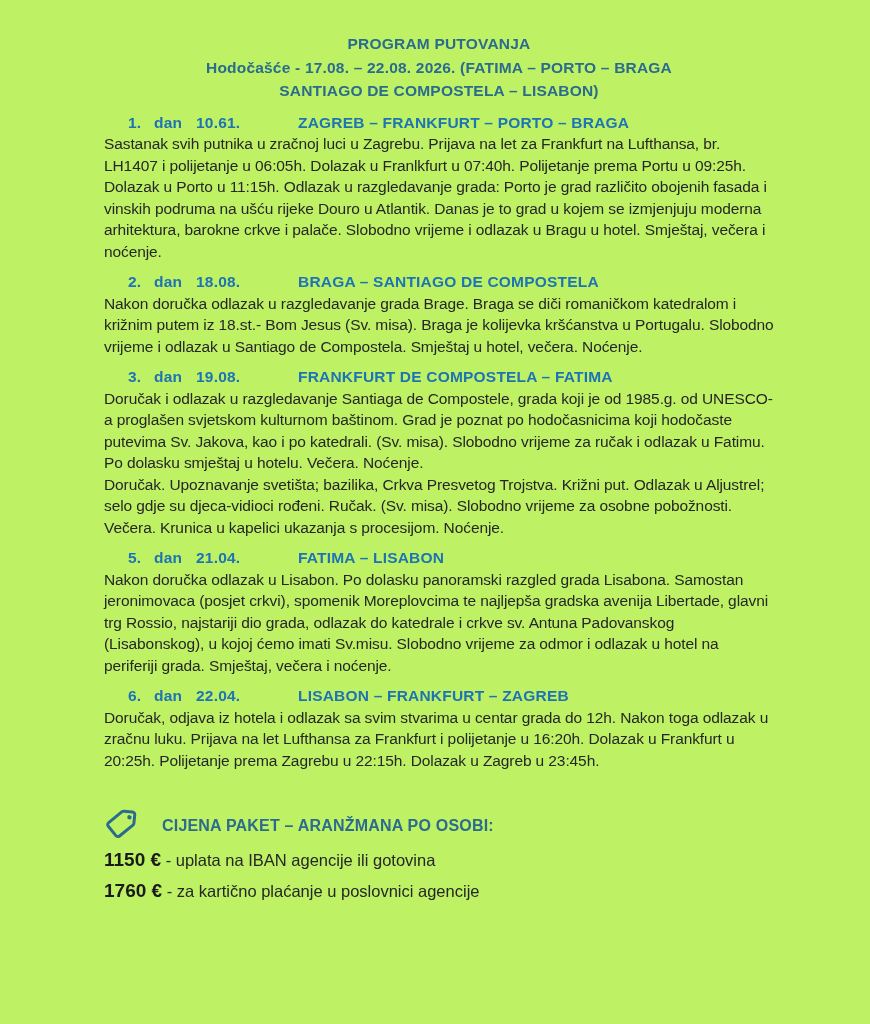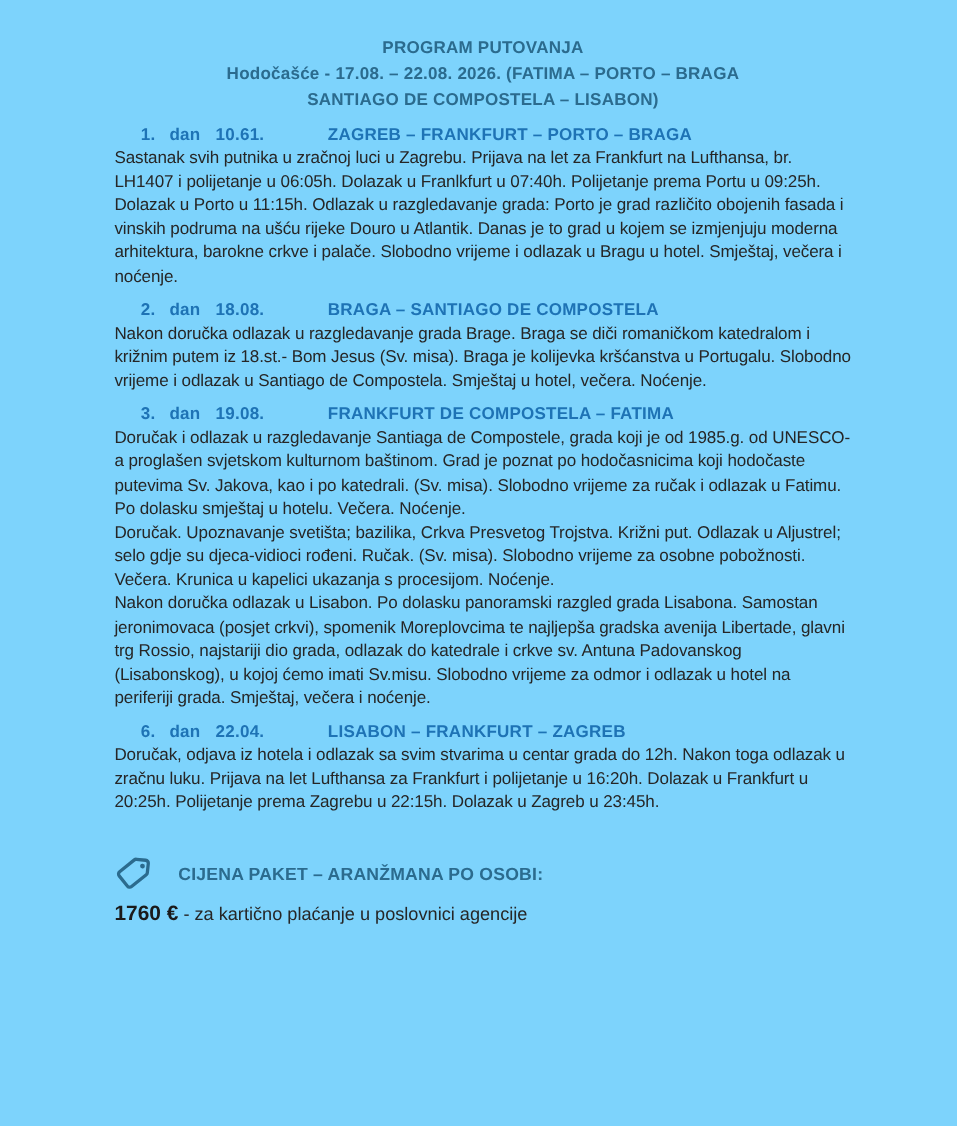--- a/index.html
+++ b/index.html
@@ -1,20 +1,20 @@
 <!DOCTYPE html>
 <html><head>
 <meta charset="utf-8">
 <style>
   html, body { margin: 0; padding: 0; background: #ffffff; }
   .page {
     position: relative;
     width: 870px;
     height: 1024px;
-    background: #7dd3fc;
+    background: #bef264;
     overflow: hidden;
     font-family: "Liberation Sans", sans-serif;
   }
   .content {
     margin-left: 104px;
     width: 670px;
   }
   .title-block {
     padding-top: 32px;
     text-align: center;
@@ -87,38 +87,45 @@
     </div>
     <p class="day-text">Nakon doručka odlazak u razgledavanje grada Brage. Braga se diči romaničkom katedralom i križnim putem iz 18.st.- Bom Jesus (Sv. misa). Braga je kolijevka kršćanstva u Portugalu. Slobodno vrijeme i odlazak u Santiago de Compostela. Smještaj u hotel, večera. Noćenje.</p>
 
     <div class="day-heading">
       <span class="d-num">3.</span><span class="d-dan">dan</span><span class="d-date">19.08.</span><span class="d-route">FRANKFURT DE COMPOSTELA – FATIMA</span>
     </div>
     <p class="day-text">Doručak i odlazak u razgledavanje Santiaga de Compostele, grada koji je od 1985.g. od UNESCO-a proglašen svjetskom kulturnom baštinom. Grad je poznat po hodočasnicima koji hodočaste putevima Sv. Jakova, kao i po katedrali. (Sv. misa). Slobodno vrijeme za ručak i odlazak u Fatimu. Po dolasku smještaj u hotelu. Večera. Noćenje.</p>
 
     <p class="day-text">Doručak. Upoznavanje svetišta; bazilika, Crkva Presvetog Trojstva. Križni put. Odlazak u Aljustrel; selo gdje su djeca-vidioci rođeni. Ručak. (Sv. misa). Slobodno vrijeme za osobne pobožnosti. Večera. Krunica u kapelici ukazanja s procesijom. Noćenje.</p>
 
+    <div class="day-heading">
+      <span class="d-num">5.</span><span class="d-dan">dan</span><span class="d-date">21.04.</span><span class="d-route">FATIMA – LISABON</span>
+    </div>
     <p class="day-text">Nakon doručka odlazak u Lisabon. Po dolasku panoramski razgled grada Lisabona. Samostan jeronimovaca (posjet crkvi), spomenik Moreplovcima te najljepša gradska avenija Libertade, glavni trg Rossio, najstariji dio grada, odlazak do katedrale i crkve sv. Antuna Padovanskog (Lisabonskog), u kojoj ćemo imati Sv.misu. Slobodno vrijeme za odmor i odlazak u hotel na periferiji grada. Smještaj, večera i noćenje.</p>
 
     <div class="day-heading">
       <span class="d-num">6.</span><span class="d-dan">dan</span><span class="d-date">22.04.</span><span class="d-route">LISABON – FRANKFURT – ZAGREB</span>
     </div>
     <p class="day-text">Doručak, odjava iz hotela i odlazak sa svim stvarima u centar grada do 12h. Nakon toga odlazak u zračnu luku. Prijava na let Lufthansa za Frankfurt i polijetanje u 16:20h. Dolazak u Frankfurt u 20:25h. Polijetanje prema Zagrebu u 22:15h. Dolazak u Zagreb u 23:45h.</p>
 
     <div class="price-header">
       <span class="tag-icon">
         <svg width="34" height="34" viewBox="0 0 24 24">
           <g transform="scale(-1,1) translate(-24,0)">
             <path d="M20.9 11.9l-8.6-8.6c-.33-.33-.79-.53-1.3-.53H5c-1.02 0-1.85.83-1.85 1.85v6c0 .51.2.97.54 1.31l8.6 8.6c.33.33.79.54 1.3.54.51 0 .97-.21 1.3-.54l6.01-6.01c.34-.33.55-.79.55-1.3 0-.51-.22-.98-.55-1.32z" fill="none" stroke="#2b6b8e" stroke-width="2.1" stroke-linejoin="round"></path>
             <circle cx="6.7" cy="6.7" r="1.55" fill="#2b6b8e"></circle>
           </g>
         </svg>
       </span>
       <span>CIJENA PAKET – ARANŽMANA PO OSOBI:</span>
     </div>
 
     <p class="price-line">
+      <span class="price-amount">1150 €</span>
+      <span class="price-desc">- uplata na IBAN agencije ili gotovina</span>
+    </p>
+    <p class="price-line">
       <span class="price-amount">1760 €</span>
       <span class="price-desc">- za kartično plaćanje u poslovnici agencije</span>
     </p>
 
   </div>
 </div>
 
 </body></html>

